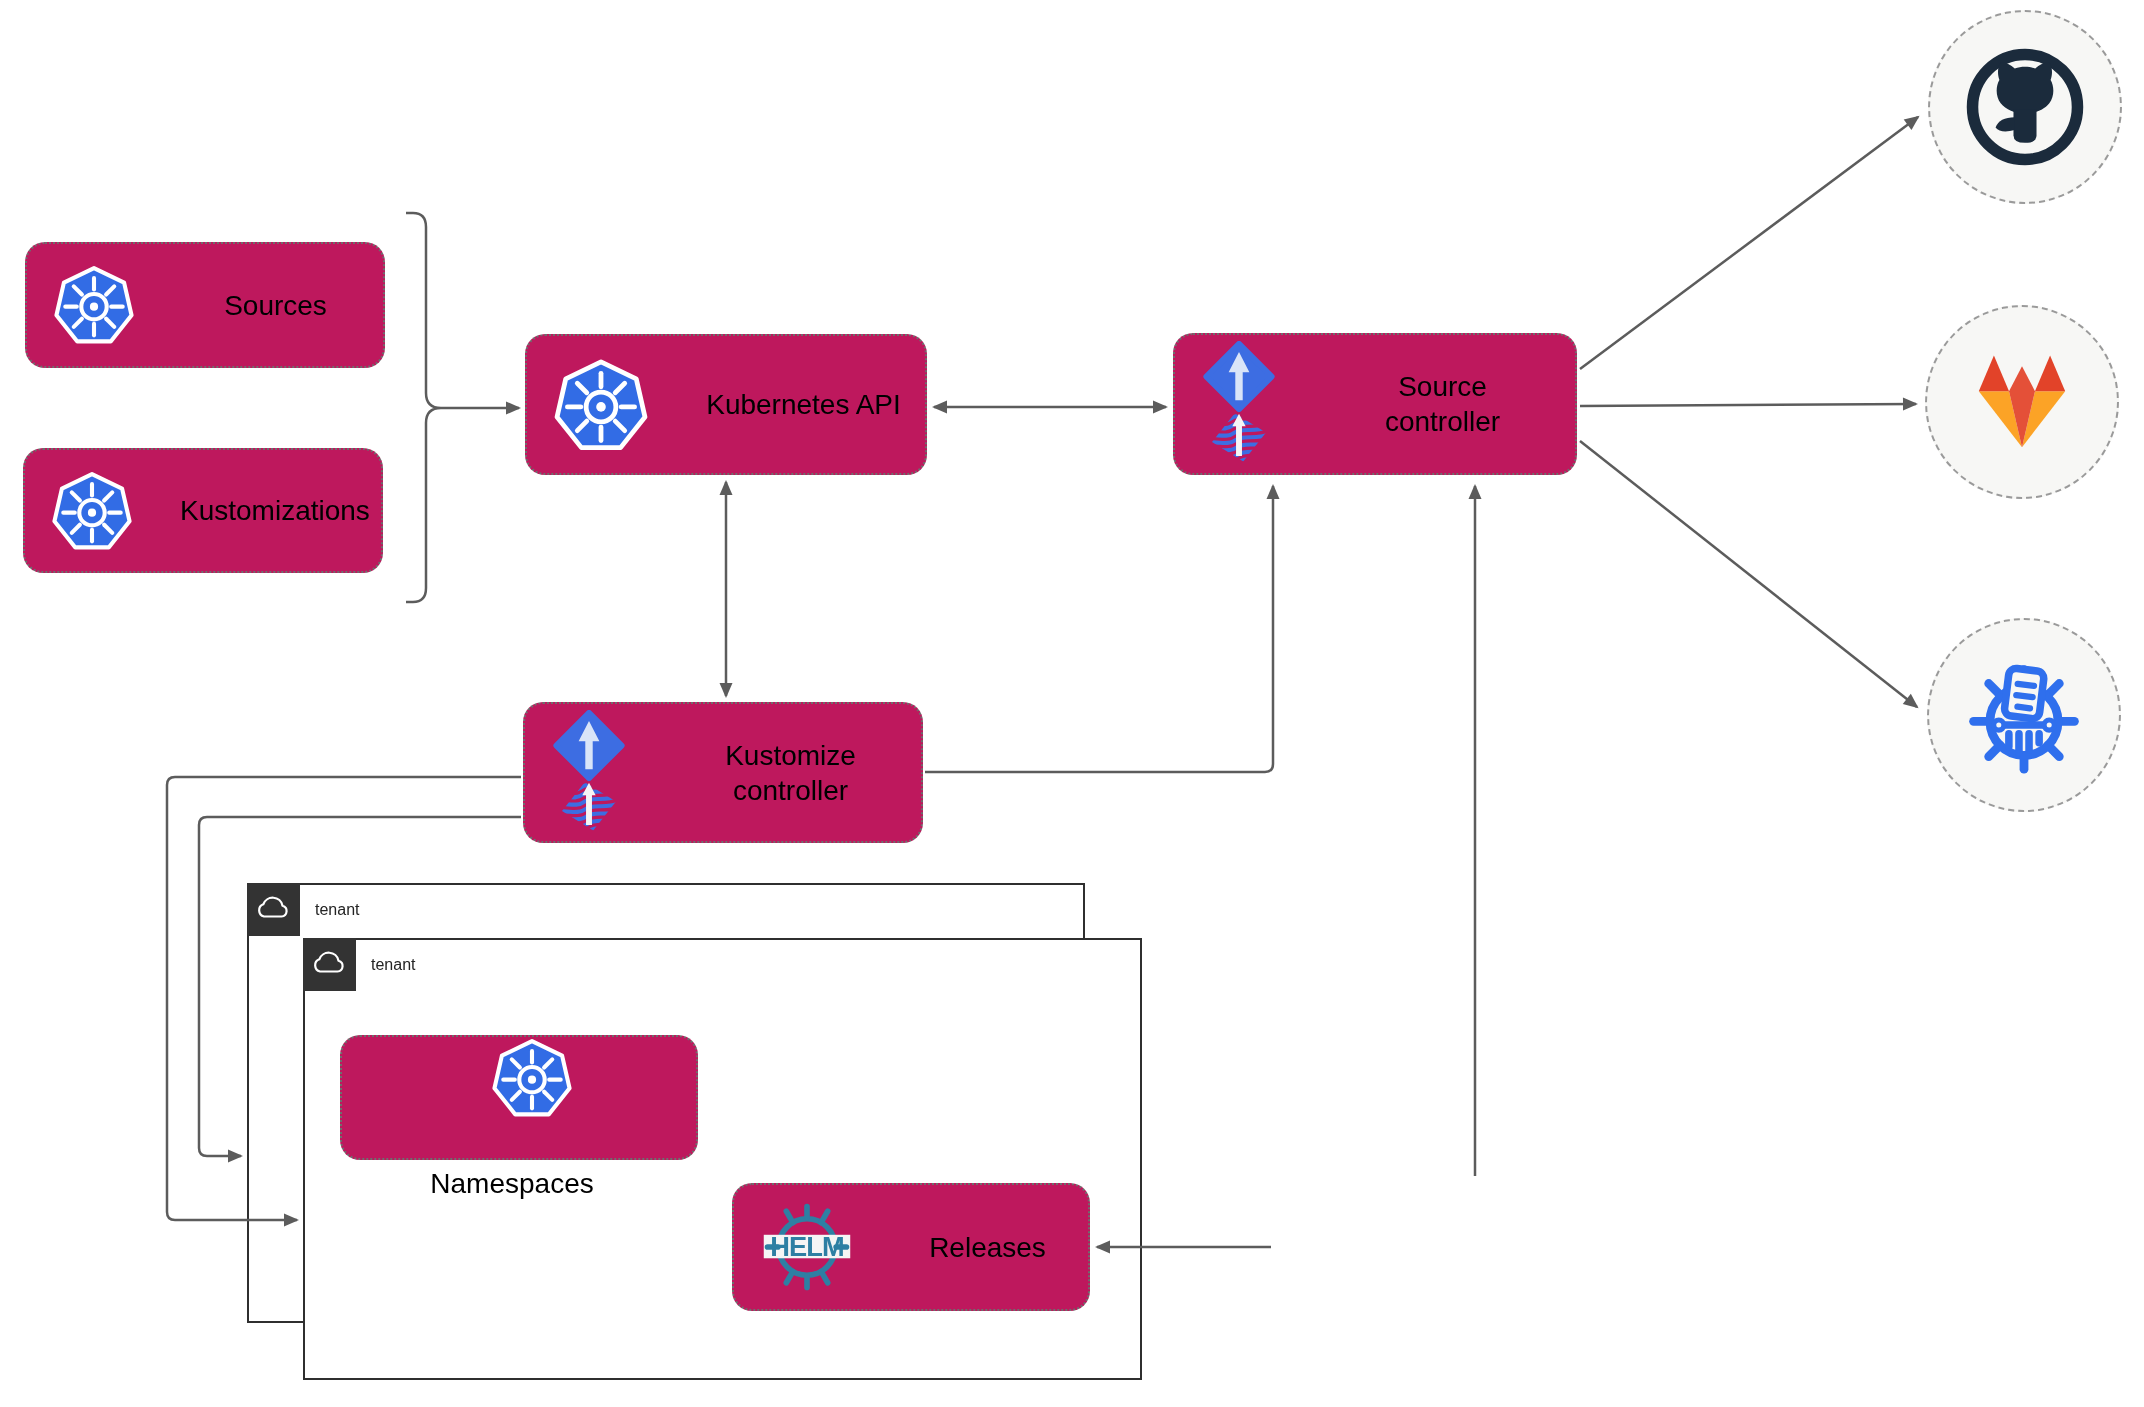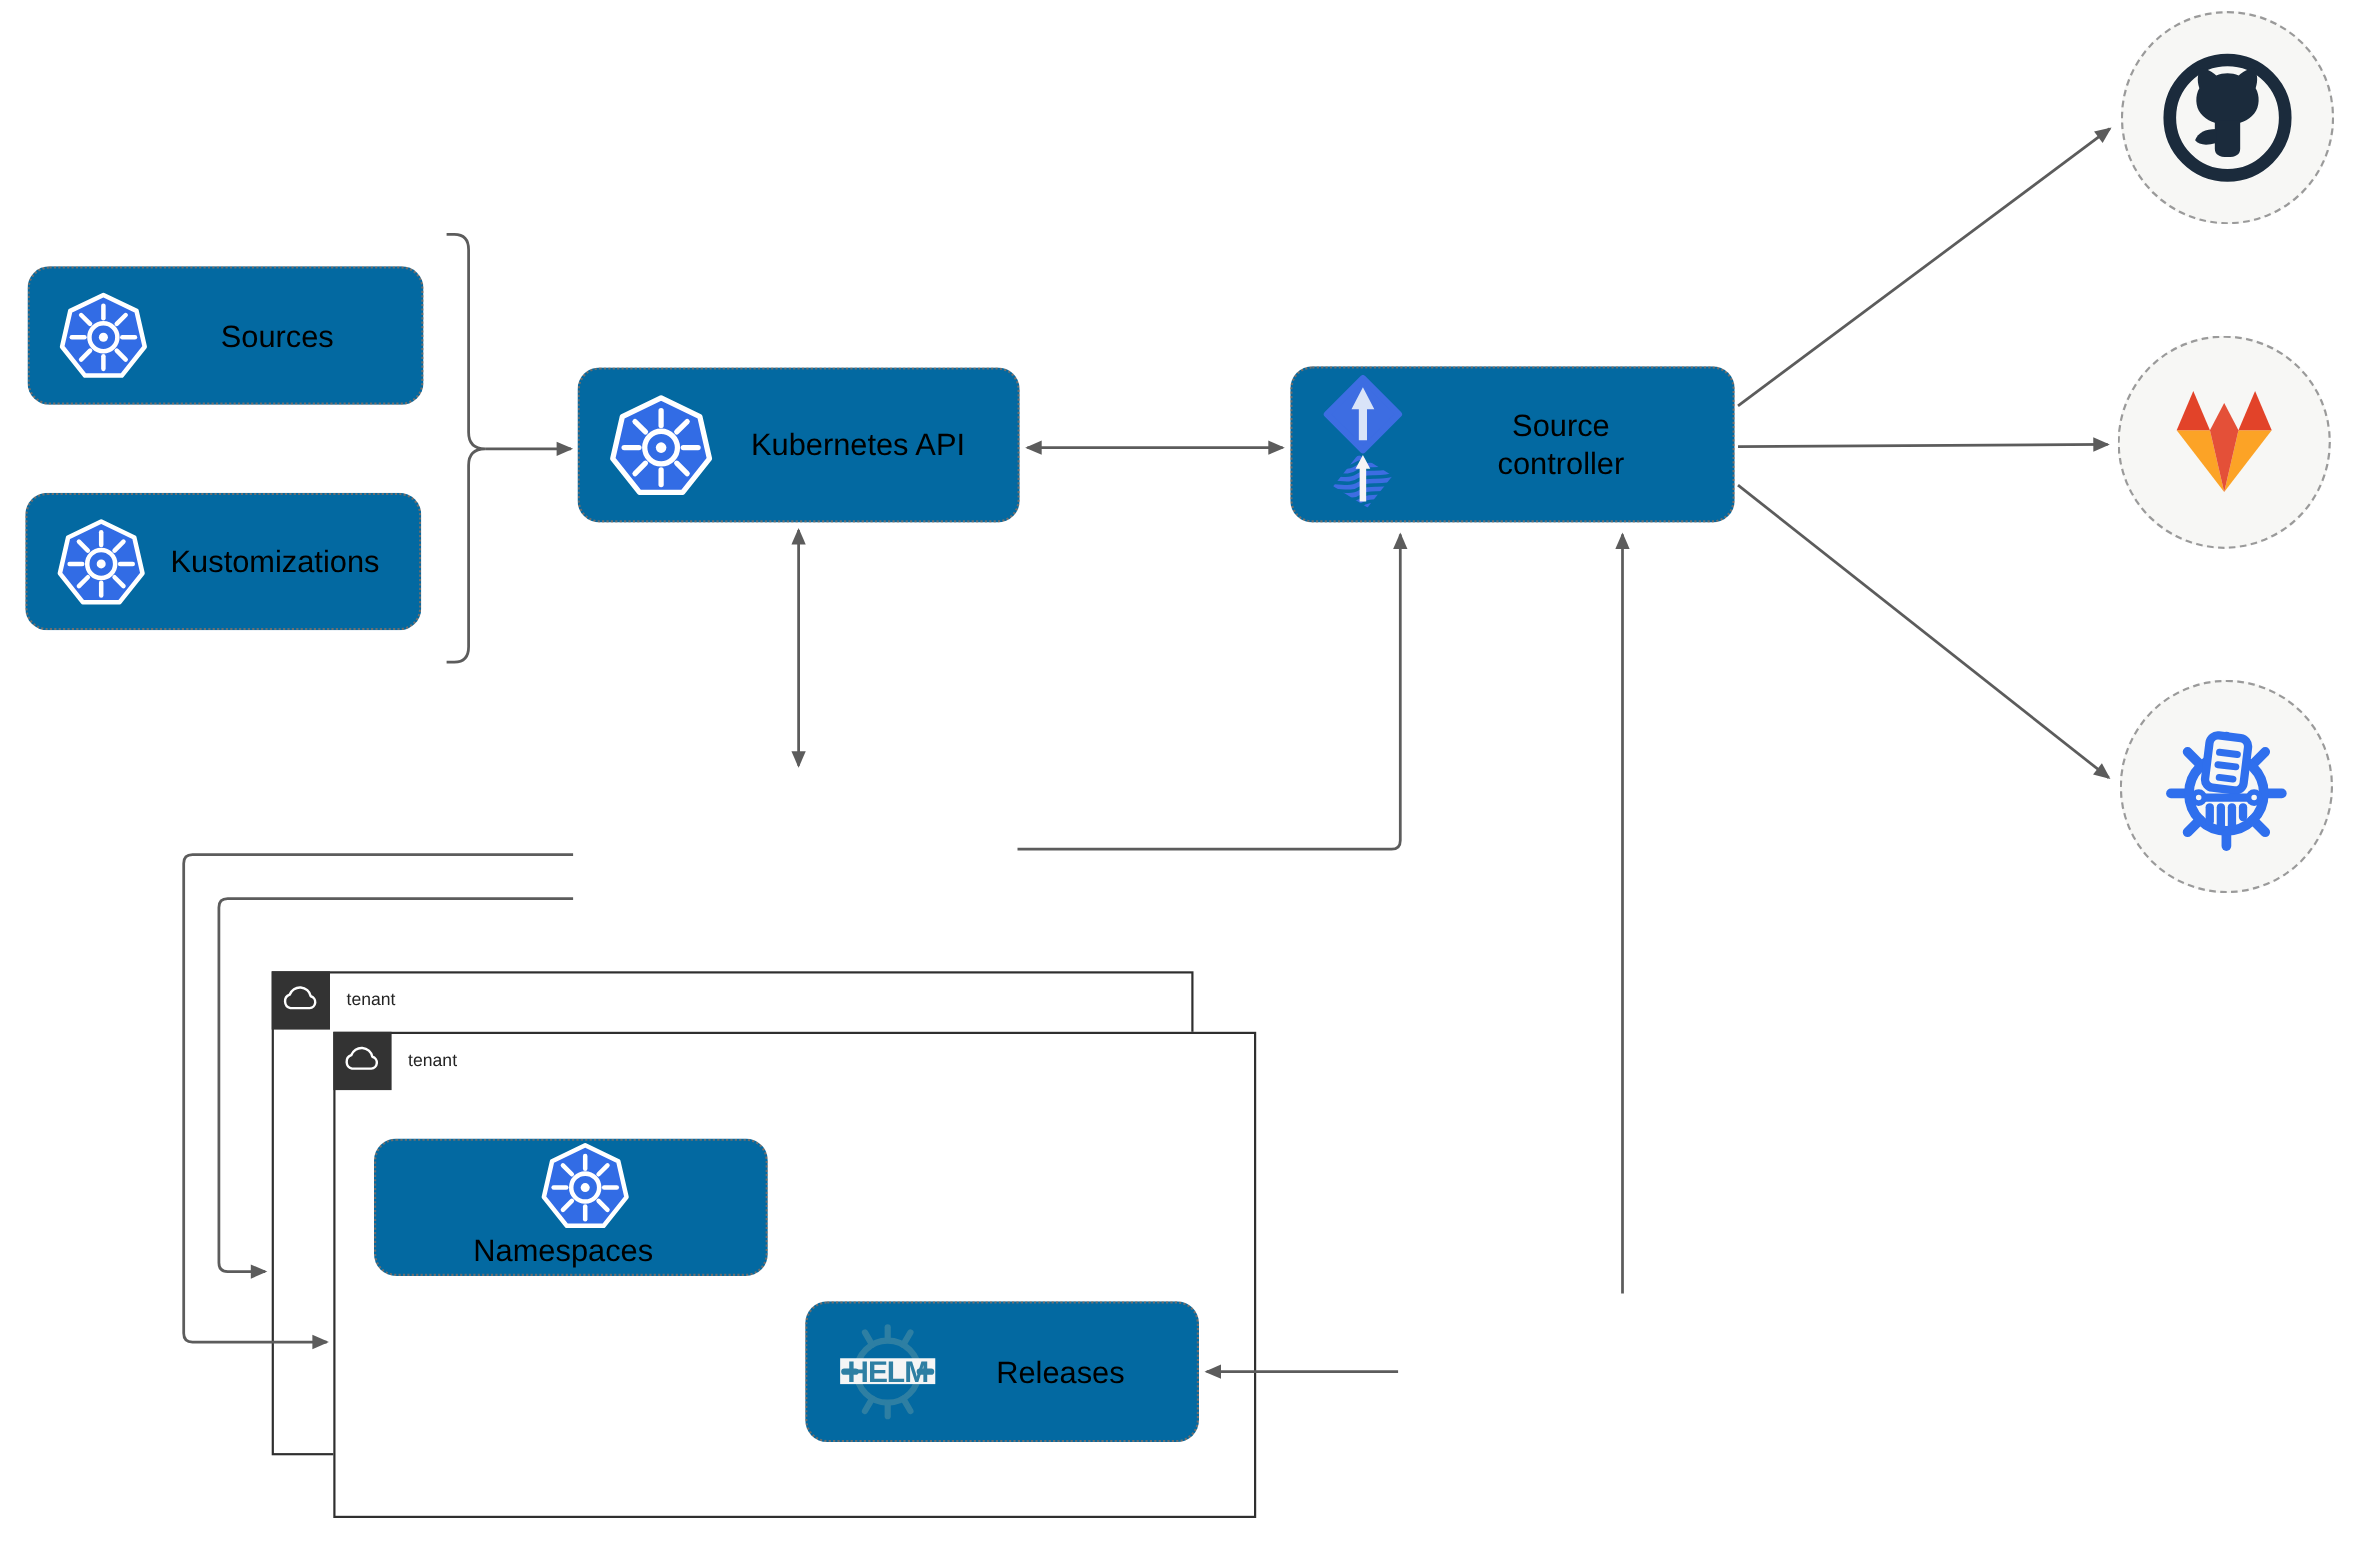--- a/index.html
+++ b/index.html
@@ -4,22 +4,22 @@
 <style>
   html,body { margin:0; padding:0; background:#ffffff; }
   #canvas {
     position:relative; width:2144px; height:1407px;
     background:#ffffff; overflow:hidden;
     font-family:"Liberation Sans", sans-serif;
   }
   
   .dot-box {
     position:absolute; box-sizing:border-box;
-    background:#0369a1; border:2.5px dotted #6e6e6e; border-radius:20px;
-    display:flex; align-items:center; z-index:3;
+    background:#be185d; border:2.5px dotted #6e6e6e; border-radius:20px;
+    display:flex; align-items:center; z-index:3;gap:47px;
   }
   .node-icon { margin-left:26px; flex:0 0 auto; display:flex; align-items:center; }
   .node-label {
     flex:1; text-align:center; font-size:28px; color:#000;
     padding-right:14px; line-height:1.25;
   }
   .ctrl .node-label span { display:inline-block; max-width:180px; }
   
   .ext-circle {
     position:absolute; box-sizing:border-box; width:194px; height:194px;
@@ -210,20 +210,28 @@
 
   <div class="dot-box ctrl" id="node-source-ctrl">
     <span class="node-icon">
       <svg width="76" height="126" viewBox="0 0 100 170">
           <use href="#def-flux"></use>
         </svg>
       </span>
     <span class="node-label"><span>Source controller</span></span>
   </div>
 
+  <div class="dot-box ctrl" id="node-kustomize-ctrl">
+    <span class="node-icon">
+      <svg width="76" height="126" viewBox="0 0 100 170">
+          <use href="#def-flux"></use>
+        </svg>
+      </span>
+    <span class="node-label"><span>Kustomize controller</span></span>
+  </div>
 
 
   <div class="dot-box" id="node-namespaces">
     <span class="node-icon">
       <svg width="82" height="82" viewBox="0 0 100 100">
           <use href="#def-k8s"></use>
         </svg>
       </span>
     <span class="node-label">Namespaces</span>
   </div>

